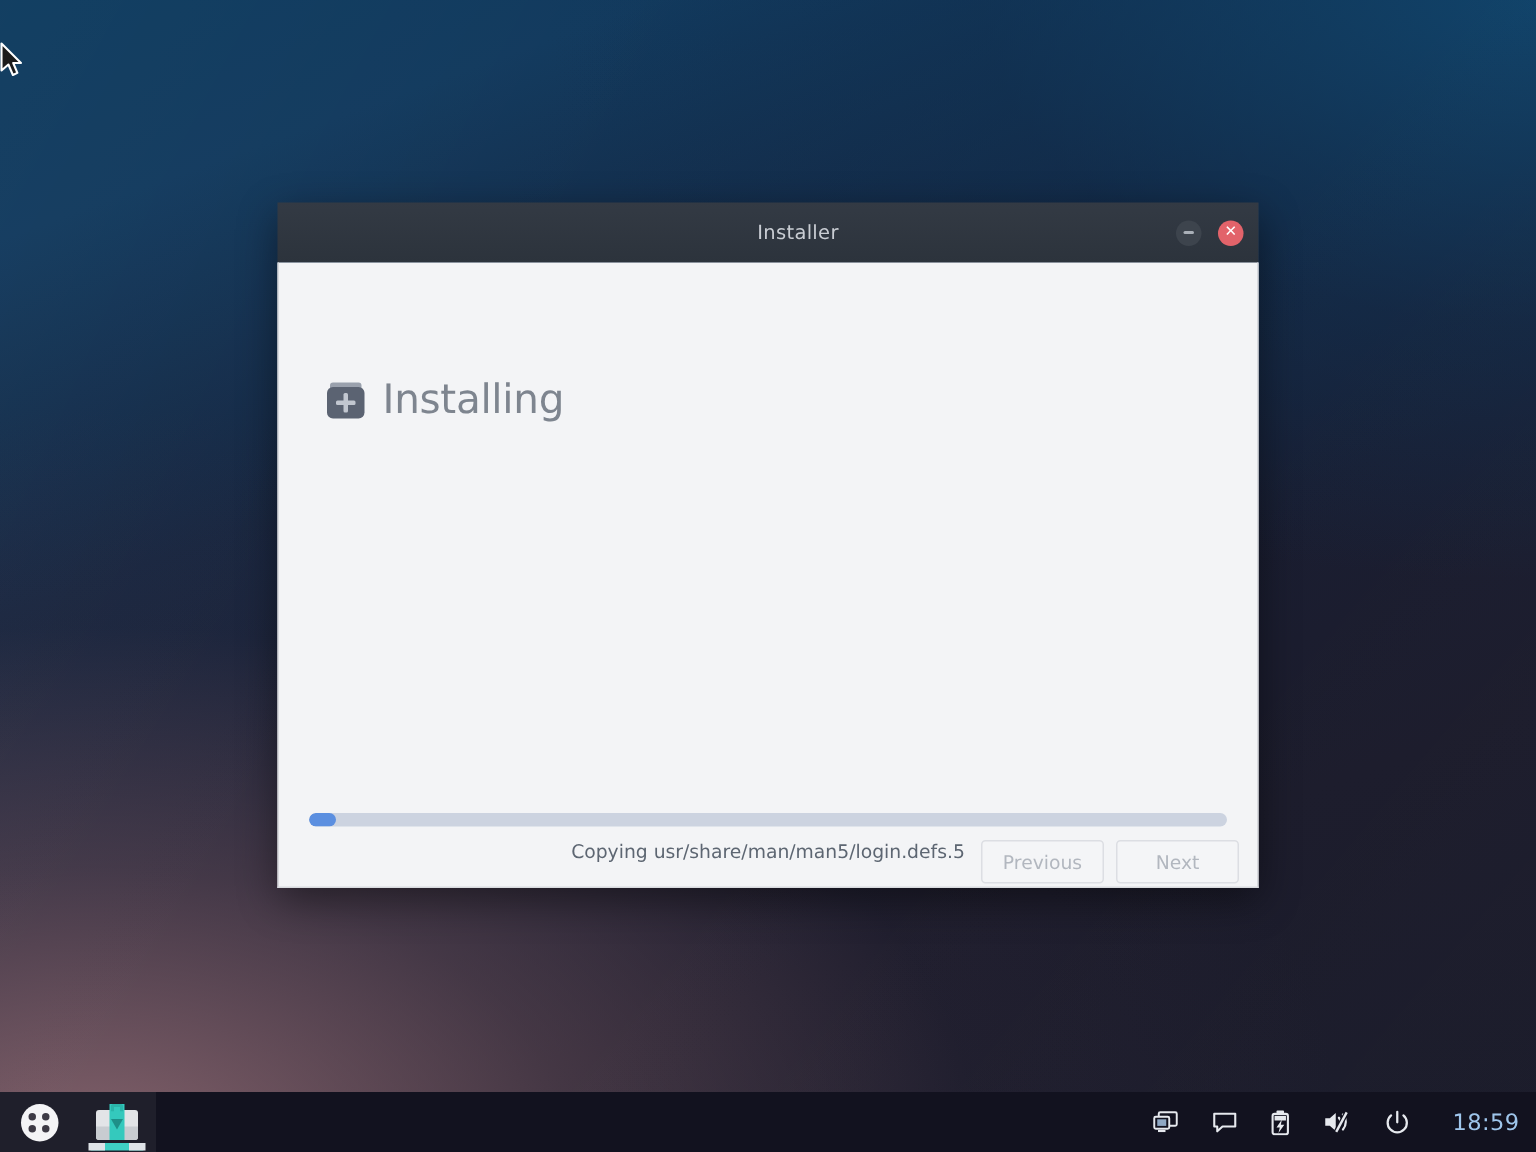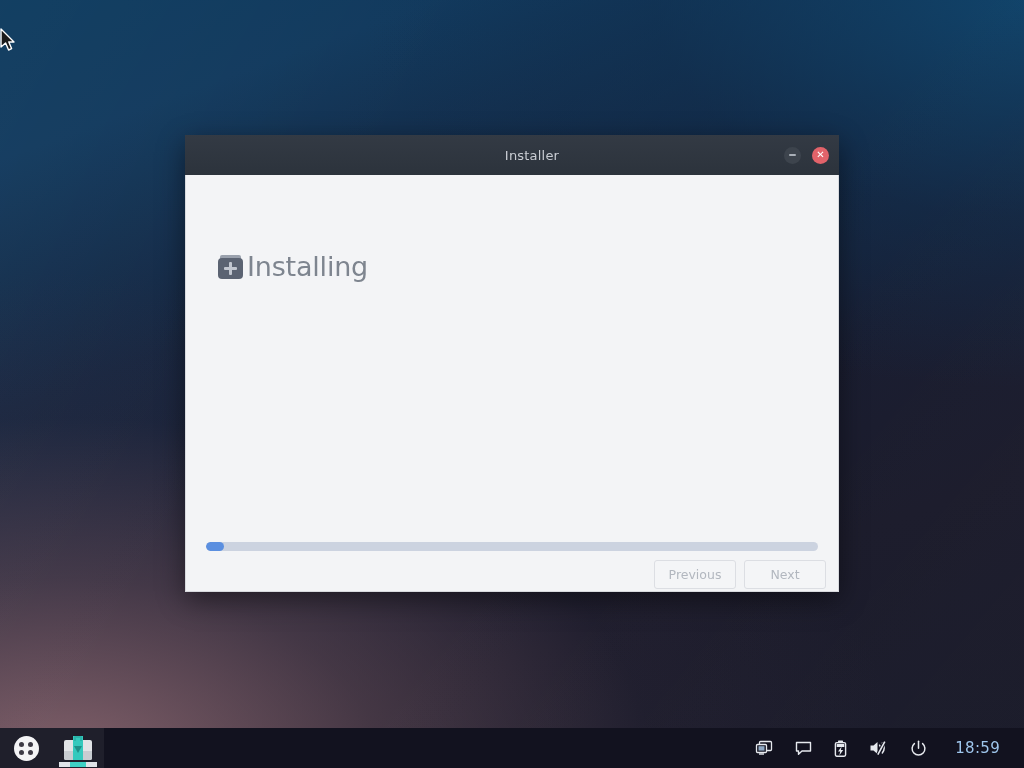--- a/index.html
+++ b/index.html
@@ -117,21 +117,21 @@
     padding: 0;
   }
 
   
   #page-heading {
     position: absolute;
     left: 32px;
     top: 78px;
     display: flex;
     align-items: center;
-    gap: 4px;
+    gap: 12px;
   }
   #package-icon {
     width: 25px;
     height: 25px;
     position: relative;
     flex: none;
   }
   #package-icon .body {
     position: absolute;
     left: 0; top: 4px;
@@ -312,21 +312,21 @@
     top: 0;
     width: 11px;
     height: 5px;
     background: #dfe3e8;
   }
   #taskbar-installer-item .active-indicator::before { left: -1px; }
   #taskbar-installer-item .active-indicator::after  { right: -1px; }
 
   #system-tray {
     margin-left: auto;
-    margin-right: 24px;
+    margin-right: 11px;
     display: flex;
     align-items: center;
     gap: 22px;
     height: 100%;
   }
   .tray-icon {
     color: #e6e9ee;
     display: flex;
     align-items: center;
     justify-content: center;
@@ -372,20 +372,21 @@
           <span class="plus-h"></span>
           <span class="plus-v"></span>
         </div>
         <div id="heading-text">Installing</div>
       </div>
 
       <div id="progress-area">
         <div id="progress-track">
           <div id="progress-fill" style="width: 3%;"></div>
         </div>
+        <div id="progress-status">Copying usr/share/man/man5/login.defs.5</div>
       </div>
 
       <div id="footer-buttons">
         <div class="nav-button">Previous</div>
         <div class="nav-button">Next</div>
       </div>
 
     </div>
   </div>
 

